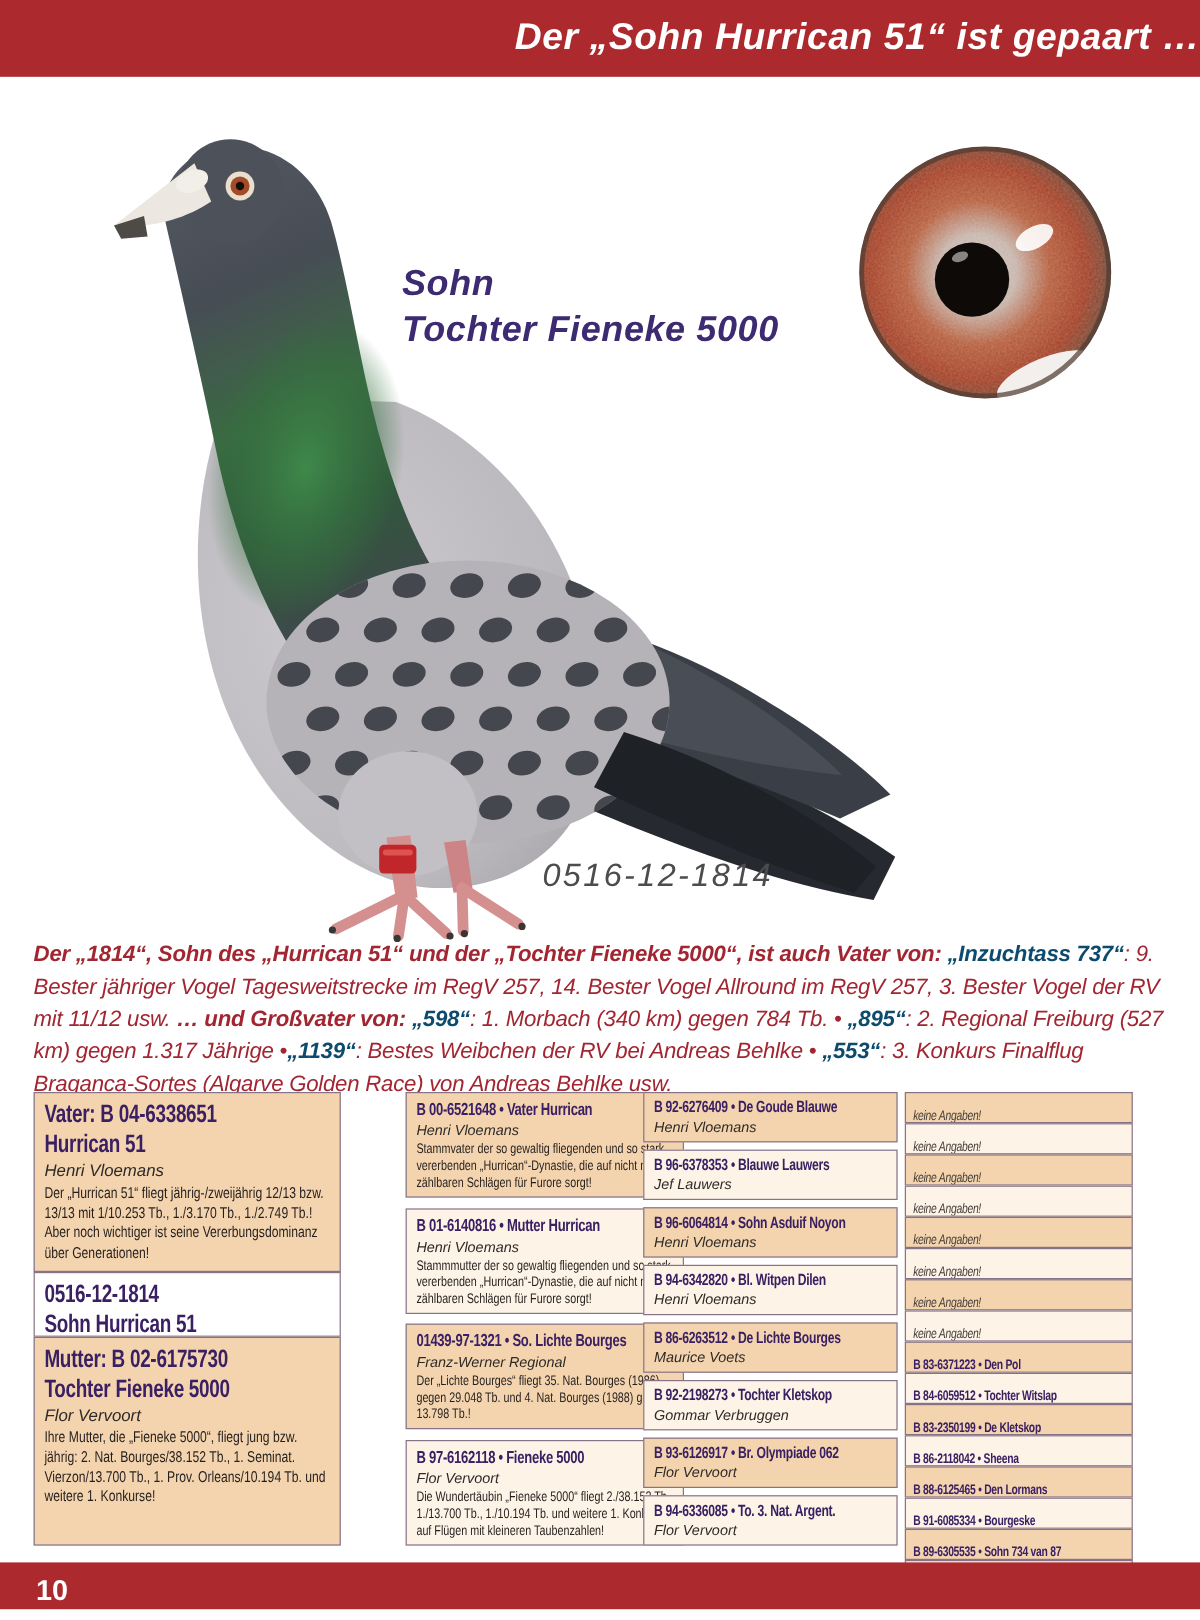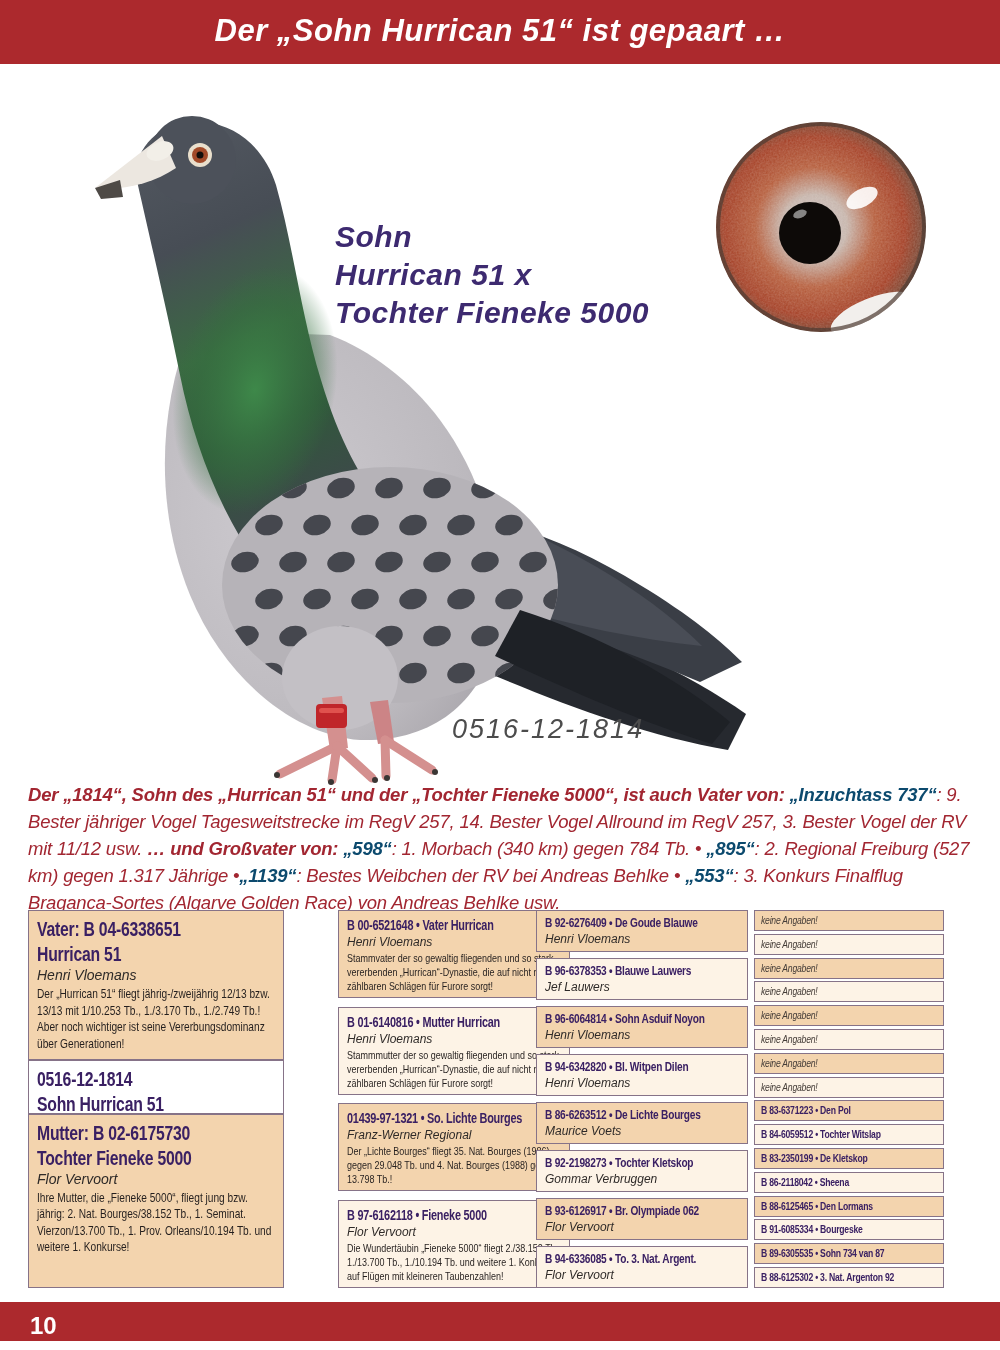--- a/index.html
+++ b/index.html
@@ -3,21 +3,21 @@
 <meta charset="utf-8">
 <style>
   html,body{margin:0;padding:0;background:#e8e8e8;}
   .page{
     position:relative;width:1000px;height:1350px;background:#ffffff;
     margin:0 auto;overflow:hidden;
     font-family:"Liberation Sans", sans-serif;color:#222;
   }
   
   .banner{position:absolute;left:0;width:1000px;background:#ac292d;color:#fff;}
-  .banner.top{top:0;height:64px;text-align:center;font-weight:bold;font-style:italic;
+  .banner.top{top:0;height:64px;text-align:right;font-weight:bold;font-style:italic;
     font-size:31px;line-height:62px;letter-spacing:.5px;}
   .banner.bottom{top:1302px;height:39px;font-weight:bold;font-size:24px;line-height:48px;}
   .page-num{position:absolute;left:30px;}
   .footer-text{position:absolute;left:120px;font-style:italic;letter-spacing:.5px;}
   
   .pigeon{position:absolute;left:40px;top:80px;width:720px;height:710px;}
   .eye{position:absolute;left:712px;top:118px;width:218px;height:218px;}
   
   .pair-title{position:absolute;left:335px;top:218px;font-weight:bold;font-style:italic;
     font-size:30px;line-height:38px;color:#3d2a70;letter-spacing:.5px;}
@@ -36,21 +36,21 @@
   .c1{left:28px;width:256px;justify-content:center;}
   .c2{left:294px;width:232px;padding-left:44px;}
   .c3{left:536px;width:212px;}
   .c4{left:754px;width:190px;}
   .pbox{border:1px solid #867388;box-sizing:border-box;padding:5px 8px;overflow:hidden;}
   .c1 .pbox:nth-child(1){height:152px;}
   .c1 .pbox:nth-child(2){height:54px;}
   .c1 .pbox:nth-child(3){height:176px;}
   .c2 .pbox{height:88px;}
   .c3 .pbox{height:42px;padding:4px 8px;}
-  .c4 .pbox{height:21px;padding:2px 6px;line-height:15px;}
+  .c4 .pbox{height:21px;padding:12px 6px;line-height:15px;}
   .bg-tan{background:#f3d4ae;}
   .bg-cream{background:#fdf3e6;}
   .bg-white{background:#ffffff;}
   .btitle{color:#3a2063;font-weight:bold;}
   .t-lg{font-size:21px;line-height:25px;}
   .t-md{font-size:14.5px;line-height:18px;}
   .t-sm{font-size:13.5px;line-height:16px;}
   .t-xs{font-size:11.5px;line-height:15px;}
   .bname{font-style:italic;font-size:12px;color:#2e2a28;line-height:14px;margin-top:1px;}
   .c1 .bname{font-size:14px;line-height:17px;}
@@ -213,21 +213,20 @@
         <circle cx="109" cy="109" r="104" fill="none" stroke="#4d3b32" stroke-width="6" opacity="0.7"></circle>
       </g>
       <circle cx="98" cy="115" r="31" fill="#0d0a08"></circle>
       <ellipse cx="150" cy="80" rx="17" ry="9" fill="#ffffff" opacity="0.9" transform="rotate(-28 150 80)"></ellipse>
       <ellipse cx="88" cy="96" rx="7" ry="4" fill="#ffffff" opacity="0.5" transform="rotate(-20 88 96)"></ellipse>
     </svg>
   </div>
 
   <div class="pair-title">
     <div>Sohn</div>
-    <div>Hurrican 51 x</div>
     <div>Tochter Fieneke 5000</div>
   </div>
 
   <div class="ring-caption">0516-12-1814</div>
 
   <p class="intro" id="intro"><span class="seg-boldRed">Der „1814“, Sohn des „Hurrican 51“ und der „Tochter Fieneke 5000“, ist auch Vater von: </span><span class="seg-boldNavy">„Inzuchtass 737“</span><span class="seg-red">: 9. Bester jähriger Vogel Tagesweitstrecke im RegV 257, 14. Bester Vogel Allround im RegV 257, 3. Bester Vogel der RV mit 11/12 usw. </span><span class="seg-boldRed">… und Großvater von: </span><span class="seg-boldNavy">„598“</span><span class="seg-red">: 1. Morbach (340 km) gegen 784 Tb. • </span><span class="seg-boldNavy">„895“</span><span class="seg-red">: 2. Regional Freiburg (527 km) gegen 1.317 Jährige •</span><span class="seg-boldNavy">„1139“</span><span class="seg-red">: Bestes Weibchen der RV bei Andreas Behlke • </span><span class="seg-boldNavy">„553“</span><span class="seg-red">: 3. Konkurs Finalflug Braganca-Sortes (Algarve Golden Race) von Andreas Behlke usw.</span></p>
 
   <section class="pedigree">
     <div class="col c1" id="col1">
         <div class="pbox bg-tan">

